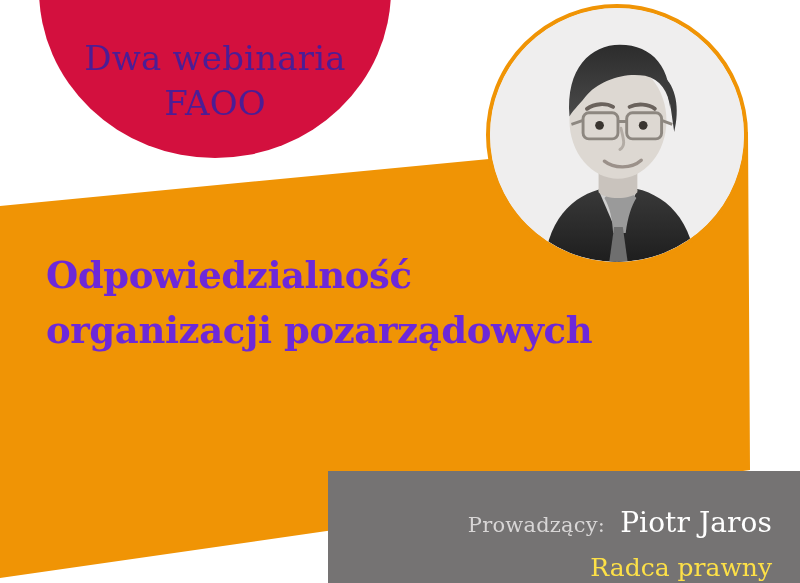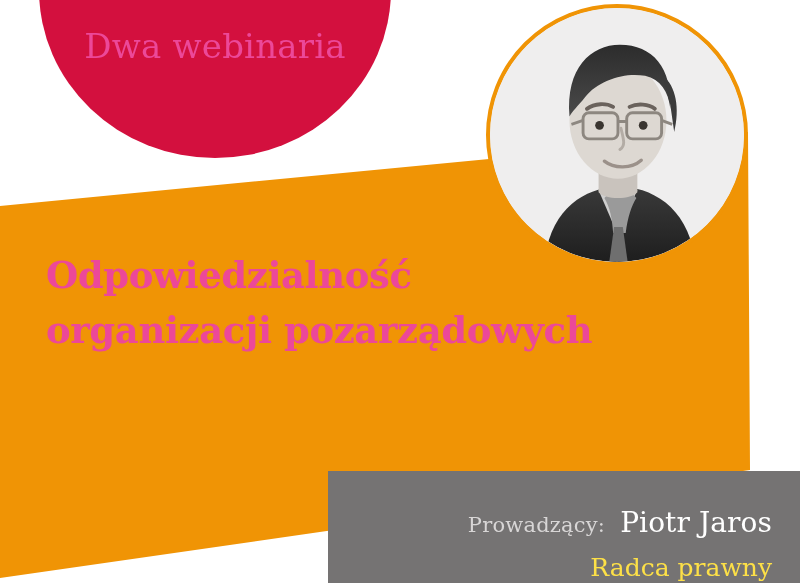--- a/index.html
+++ b/index.html
@@ -37,39 +37,39 @@
     background: #efefef;
     box-sizing: border-box;
     overflow: hidden;
   }
   .portrait svg { display: block; width: 100%; height: 100%; }
 
   
   .badge-text {
     position: absolute;
     left: 52px;
-    top: 24px;
+    top: 36px;
     width: 326px;
     text-align: center;
-    color: #ec4899;
+    color: #4c1d95;
     font-family: "DejaVu Serif", serif;
     font-weight: 400;
     font-size: 34px;
     line-height: 1.32;
     letter-spacing: 0.2px;
   }
   .badge-line { display: block; white-space: nowrap; }
 
   
   .headline {
     position: absolute;
     left: 46px;
     top: 248px;
     width: 660px;
-    color: #ec4899;
+    color: #6d28d9;
     font-family: "DejaVu Serif", serif;
     font-weight: 700;
     font-size: 37px;
     line-height: 1.48;
     letter-spacing: -0.4px;
   }
   .headline-line { display: block; white-space: nowrap; }
 
   
   .speaker-panel {
@@ -172,20 +172,21 @@
 
         <path d="M135 124 C138 136 140 142 134 146" stroke="#b3aca5" stroke-width="3" fill="none" stroke-linecap="round"></path>
 
         <path d="M118 158 C128 166 146 166 156 157" stroke="#9b918a" stroke-width="3.5" fill="none" stroke-linecap="round"></path>
       </g>
     </svg>
   </div>
 
   <div class="badge-text">
     <span class="badge-line">Dwa webinaria</span>
+    <span class="badge-line">FAOO</span>
   </div>
 
   <div class="headline">
     <span class="headline-line">Odpowiedzialność</span>
     <span class="headline-line">organizacji pozarządowych</span>
   </div>
 
   <div class="speaker-panel">
     <span class="speaker-row">
       <span class="speaker-role">Prowadzący:</span>

